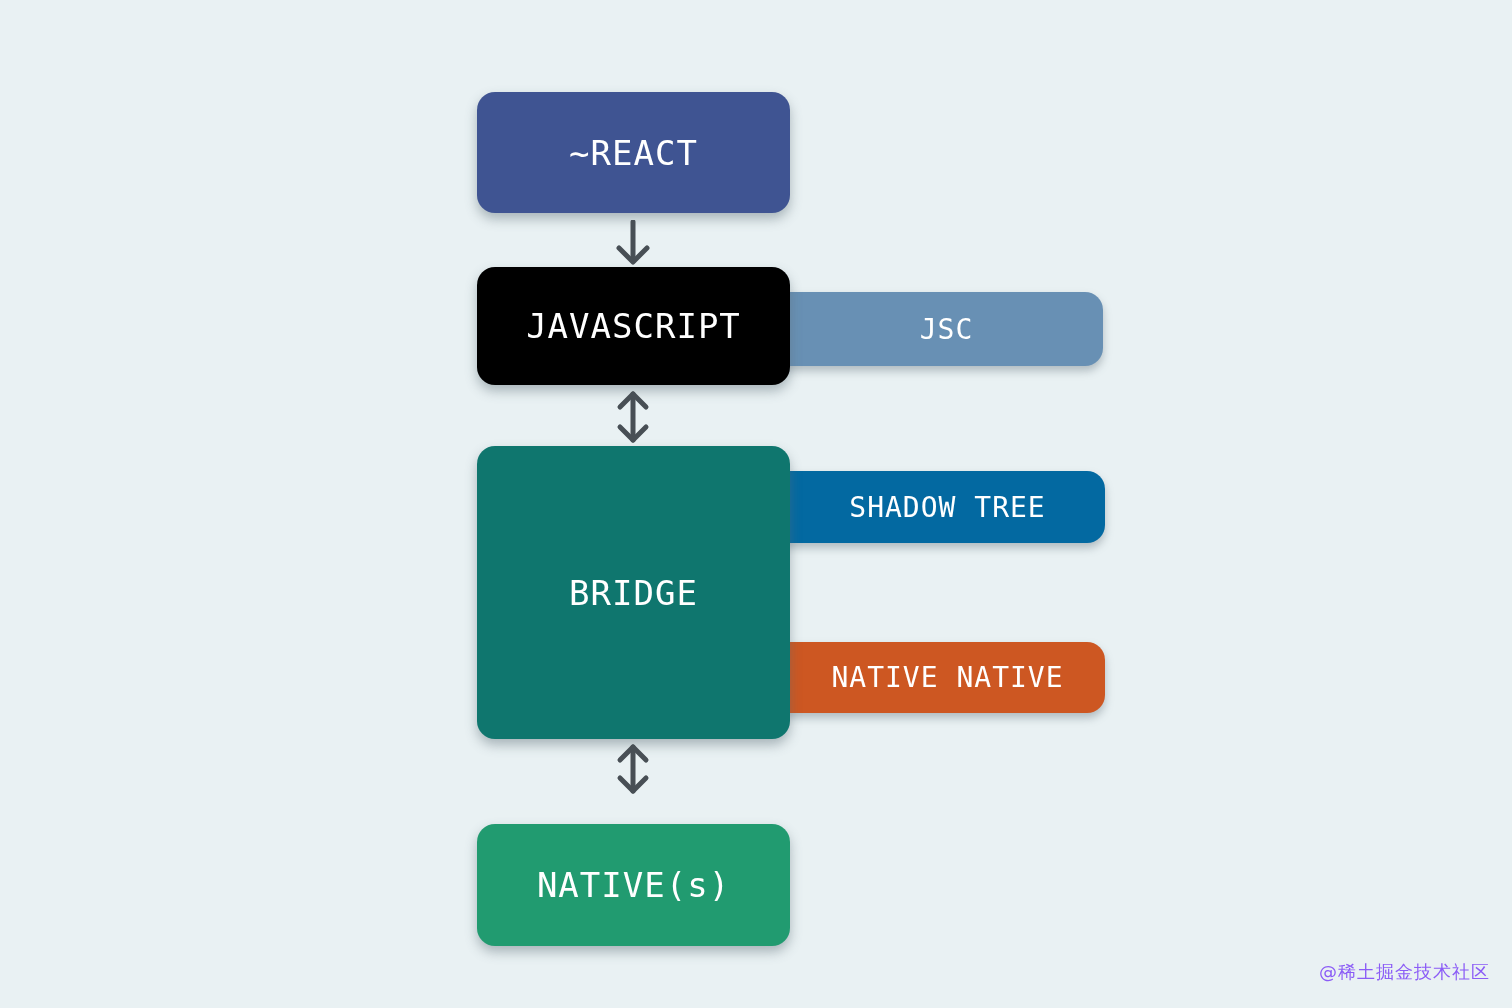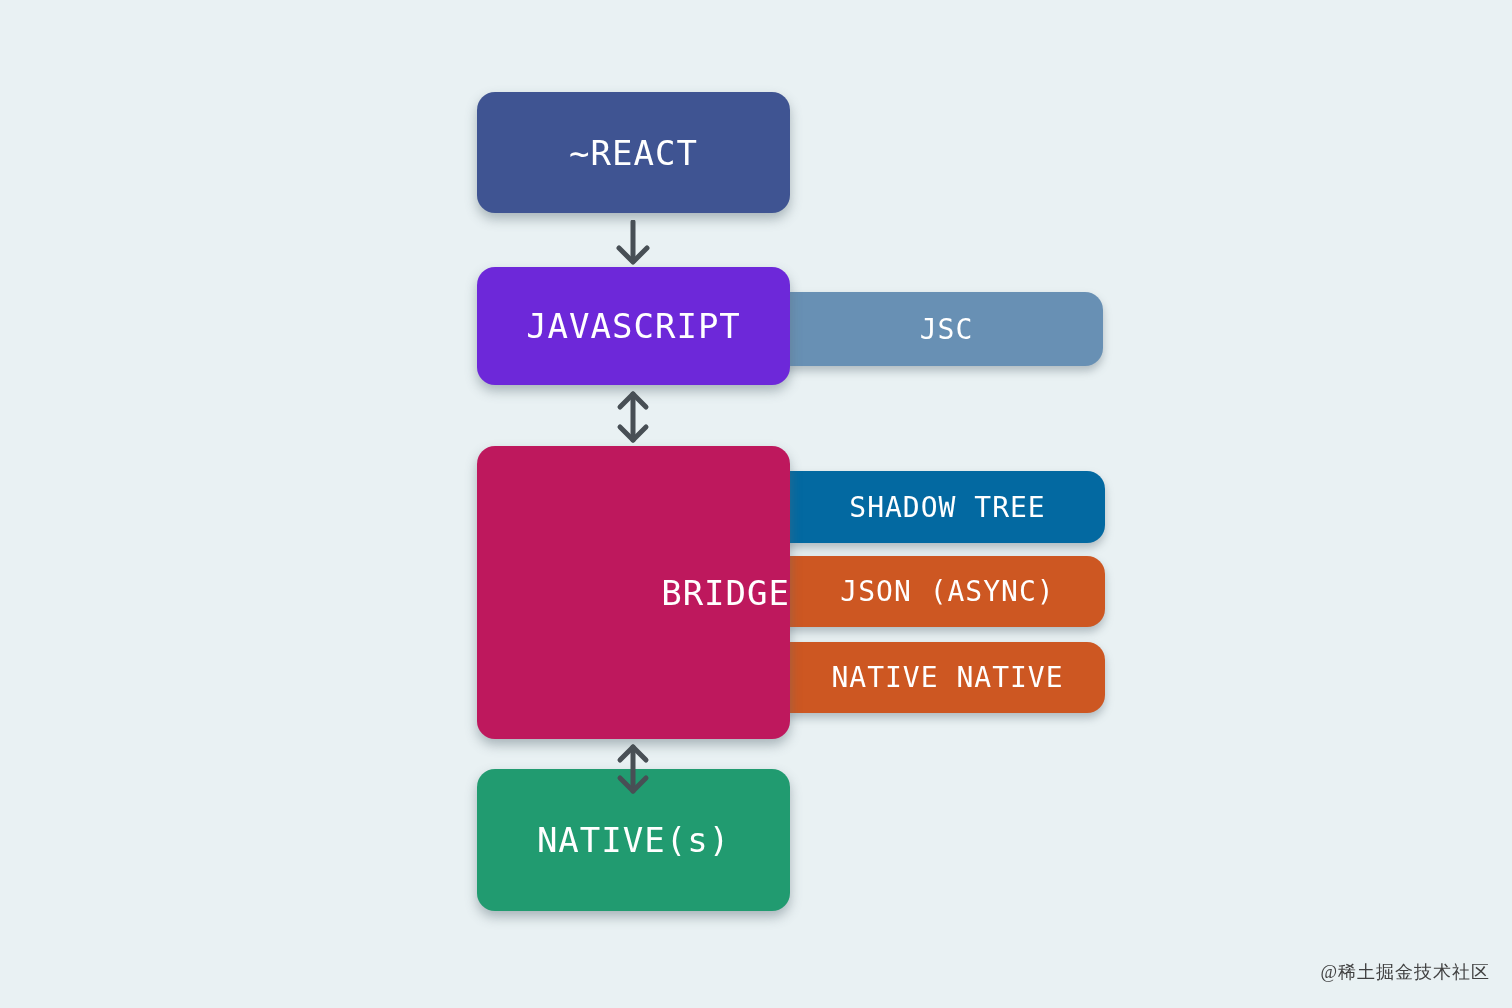--- a/index.html
+++ b/index.html
@@ -39,21 +39,21 @@
     box-shadow: 0 5px 9px rgba(92, 108, 118, 0.4);
   }
 
   #node-react      { top: 92px;  height: 121px; }
   #node-javascript { top: 267px; height: 118px; }
   #node-jsc        { top: 292px; height: 74px;  width: 343px; }
   #node-bridge     { top: 446px; height: 293px; }
   #node-shadow-tree    { top: 471px; height: 72px; width: 345px; }
   #node-json-async     { top: 556px; height: 71px; width: 345px; }
   #node-native-modules { top: 642px; height: 71px; width: 345px; }
-  #node-natives    { top: 769px; height: 142px; }
+  #node-natives    { top: 824px; height: 122px; }
 
   .arrow {
     position: absolute;
     left: 611px;
     width: 44px;
     z-index: 3;
   }
   #arrow-1 { top: 220px; height: 46px; }
   #arrow-2 { top: 390px; height: 54px; }
   #arrow-3 { top: 743px; height: 52px; }
@@ -74,55 +74,52 @@
 
   <div class="node main" id="node-react" style="background: rgb(63, 84, 146);">
     <span>~REACT</span>
   </div>
 
   <svg class="arrow" id="arrow-1" viewBox="0 0 44 46" fill="none" stroke="currentColor" stroke-width="5" stroke-linecap="round" stroke-linejoin="round" style="color: rgb(72, 79, 85);">
     <line x1="22" y1="2" x2="22" y2="41"></line>
     <polyline points="8,28 22,42 36,28"></polyline>
   </svg>
 
-  <div class="node main" id="node-javascript" style="background: #6d28d9;">
+  <div class="node main" id="node-javascript" style="background: #000000;">
     <span>JAVASCRIPT</span>
   </div>
 
   <div class="node sub" id="node-jsc" style="background: rgb(104, 144, 180); justify-content: center;">
     <span>JSC</span>
   </div>
 
   <svg class="arrow" id="arrow-2" viewBox="0 0 44 54" fill="none" stroke="currentColor" stroke-width="5" stroke-linecap="round" stroke-linejoin="round" style="color: rgb(72, 79, 85);">
     <line x1="22" y1="4" x2="22" y2="50"></line>
     <polyline points="9,17 22,4 35,17"></polyline>
     <polyline points="9,37 22,50 35,37"></polyline>
   </svg>
 
-  <div class="node main" id="node-bridge" style="background: #be185d; justify-content: flex-end;">
+  <div class="node main" id="node-bridge" style="background: #0f766e;">
     <span>BRIDGE</span>
   </div>
 
   <div class="node sub" id="node-shadow-tree" style="background: #0369a1;">
     <span>SHADOW TREE</span>
   </div>
 
-  <div class="node sub" id="node-json-async" style="background: rgb(205, 87, 34);">
-    <span>JSON (ASYNC)</span>
-  </div>
 
   <div class="node sub" id="node-native-modules" style="background: rgb(205, 87, 34);">
     <span>NATIVE NATIVE</span>
   </div>
 
   <svg class="arrow" id="arrow-3" viewBox="0 0 44 52" fill="none" stroke="currentColor" stroke-width="5" stroke-linecap="round" stroke-linejoin="round" style="color: rgb(72, 79, 85);">
     <line x1="22" y1="4" x2="22" y2="48"></line>
     <polyline points="9,17 22,4 35,17"></polyline>
     <polyline points="9,35 22,48 35,35"></polyline>
   </svg>
 
   <div class="node main" id="node-natives" style="background: rgb(33, 155, 112);">
     <span>NATIVE(s)</span>
   </div>
 
-  <div class="watermark" style="color: #404040; font-family: Liberation Serif, serif;">@稀土掘金技术社区</div>
+  <div class="watermark" style="color: #8b5cf6;">@稀土掘金技术社区</div>
 
 </div>
 
 </body></html>

